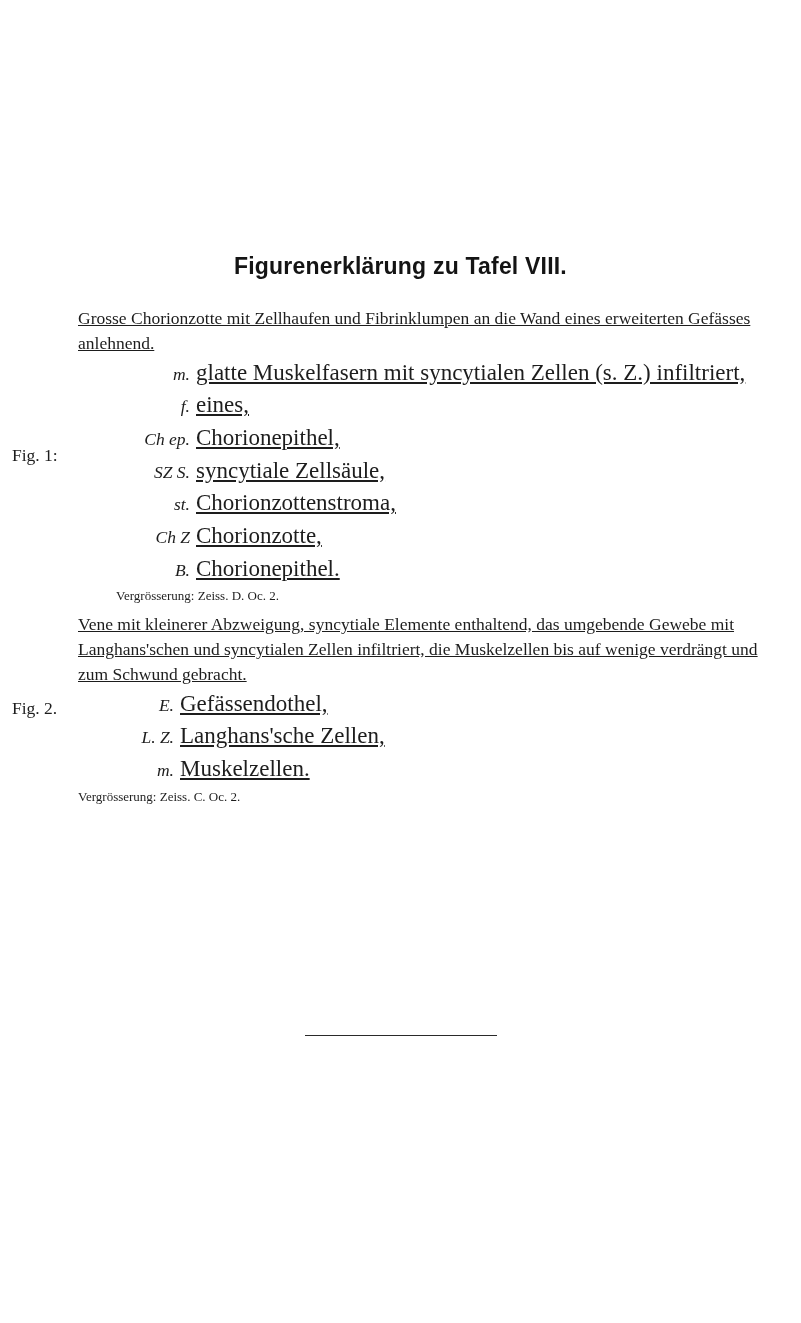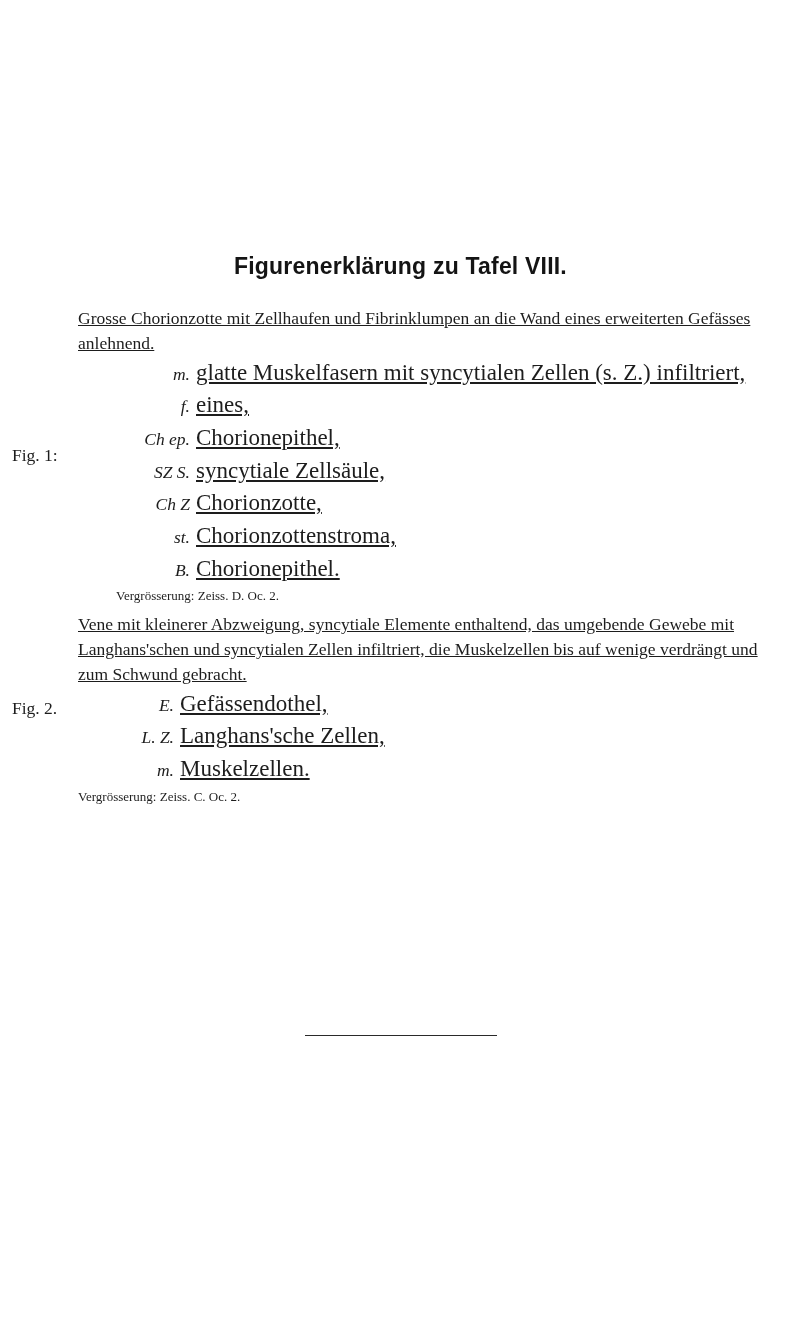--- a/index.html
+++ b/index.html
@@ -131,26 +131,26 @@
           </div>
           <div class="sub-item">
             <span class="sub-key k-w1">Ch ep.</span>
             <span class="sub-val">Chorionepithel,</span>
           </div>
           <div class="sub-item">
             <span class="sub-key k-w1">SZ S.</span>
             <span class="sub-val">syncytiale Zellsäule,</span>
           </div>
           <div class="sub-item">
+            <span class="sub-key k-w1">st.</span>
+            <span class="sub-val">Chorionzottenstroma,</span>
+          </div>
+          <div class="sub-item">
             <span class="sub-key k-w1">Ch Z</span>
             <span class="sub-val">Chorionzotte,</span>
-          </div>
-          <div class="sub-item">
-            <span class="sub-key k-w1">st.</span>
-            <span class="sub-val">Chorionzottenstroma,</span>
           </div>
           <div class="sub-item">
             <span class="sub-key k-w1">B.</span>
             <span class="sub-val">Chorionepithel.</span>
           </div>
         </div>
         <div class="verg">Vergrösserung: Zeiss. D. Oc. 2.</div>
       </div>
     </div>
   </div>

